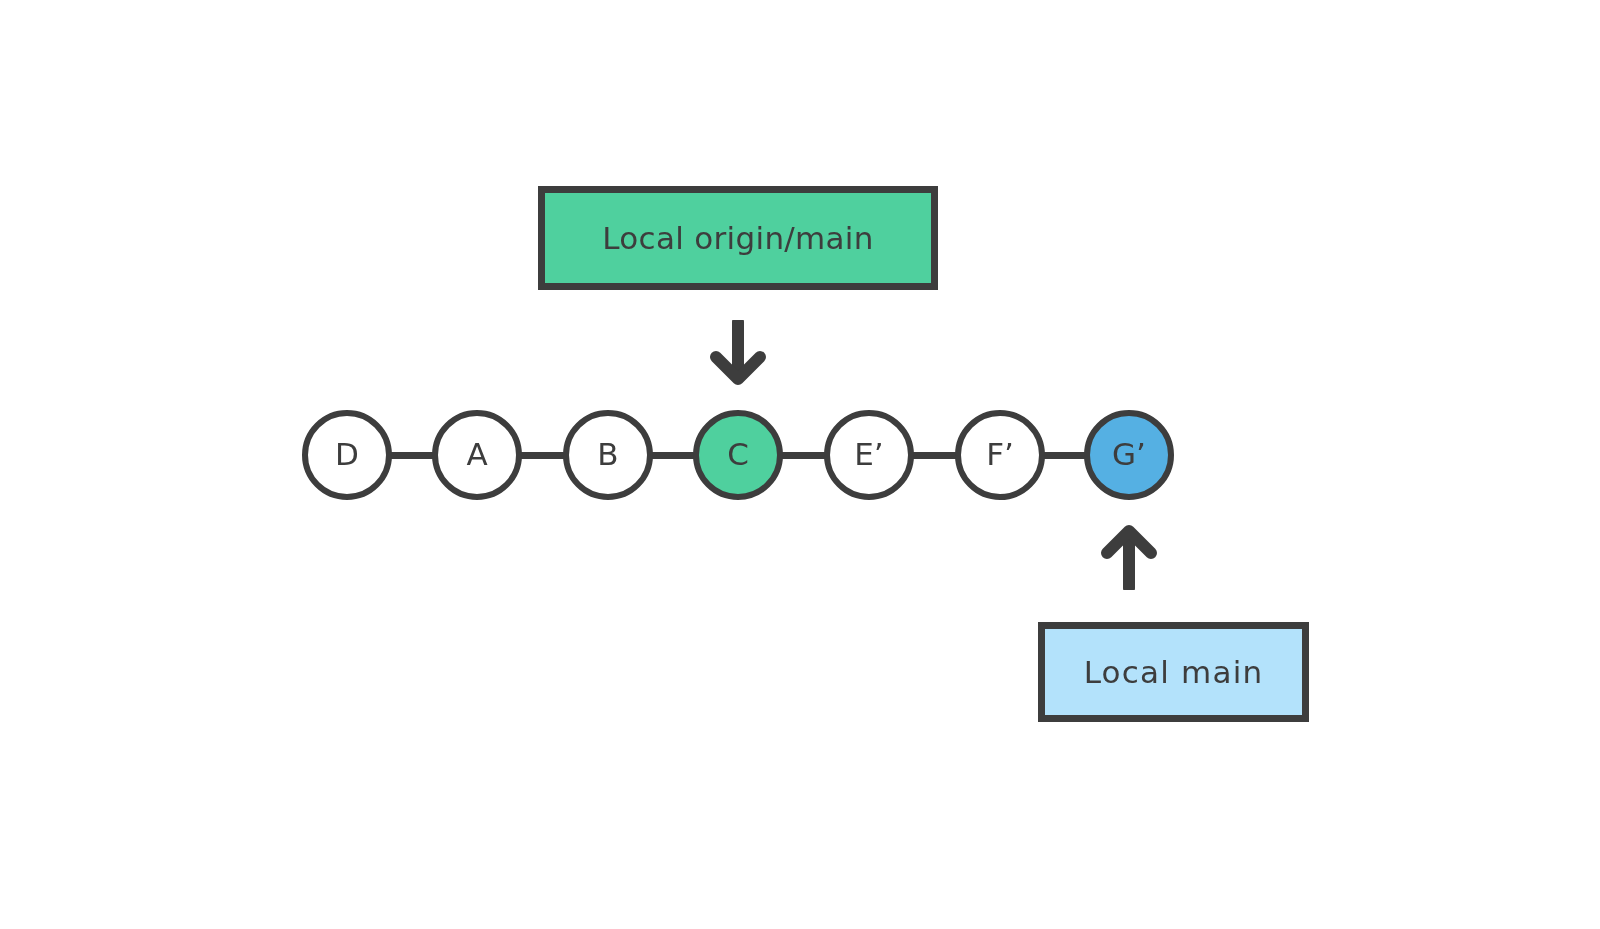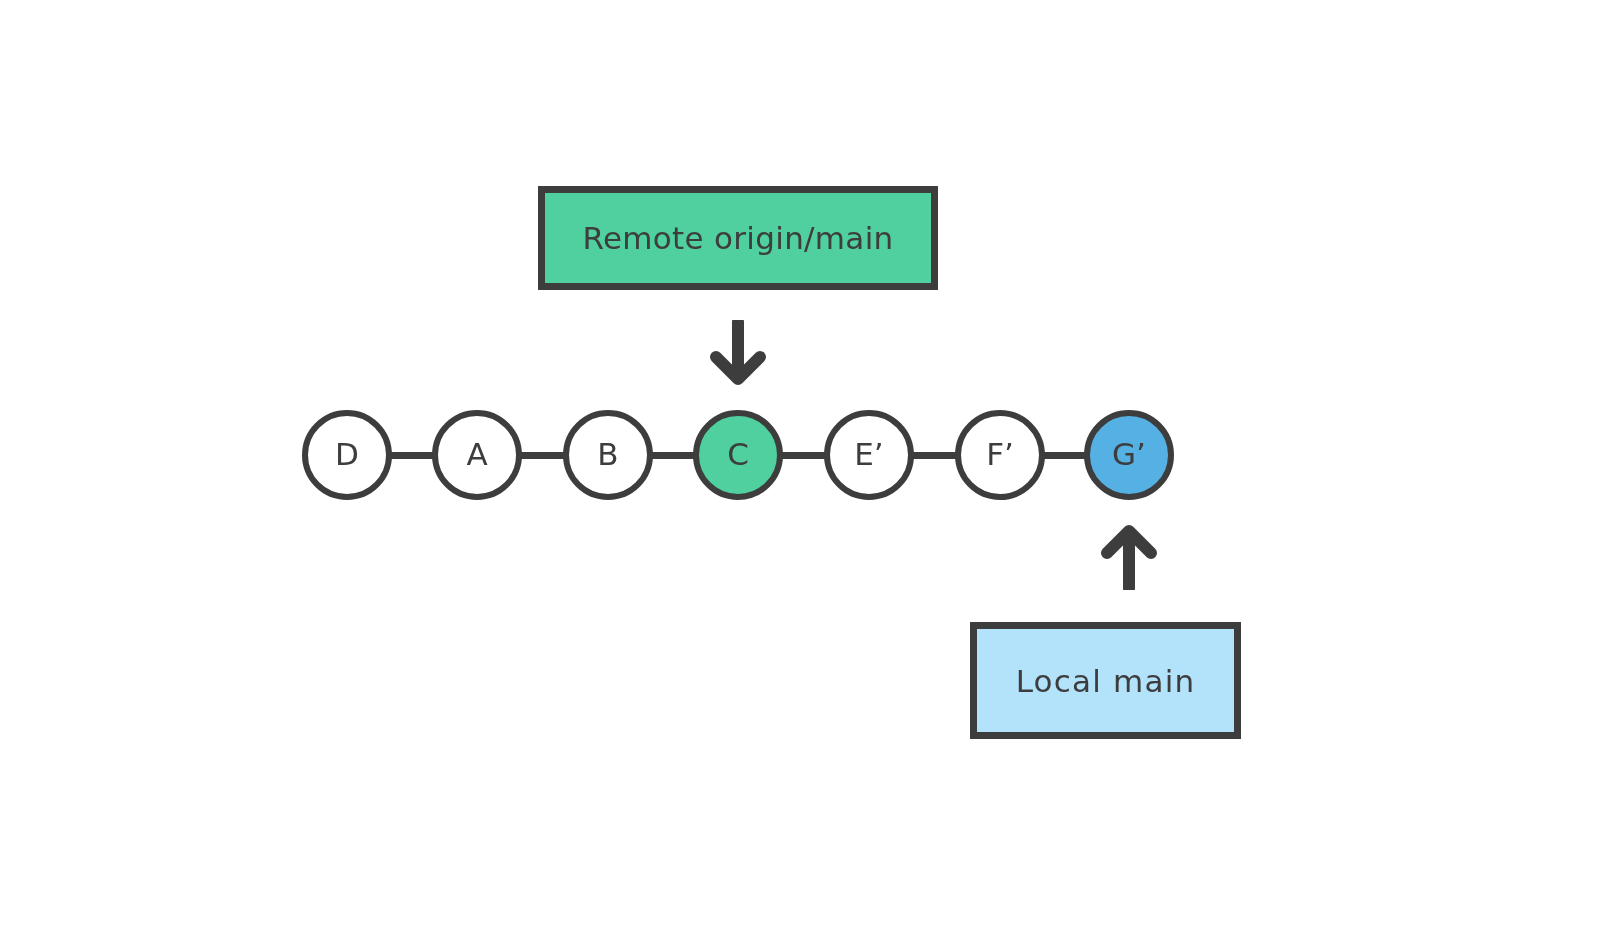--- a/index.html
+++ b/index.html
@@ -36,24 +36,24 @@
     letter-spacing: 0.3px;
     font-family: "DejaVu Sans", sans-serif;
   }
   #remote-box {
     left: 538px;
     top: 186px;
     width: 400px;
     height: 104px;
   }
   #local-box {
-    left: 970px;
+    left: 1038px;
     top: 622px;
     width: 271px;
-    height: 117px;
+    height: 100px;
     letter-spacing: 1.2px;
   }
 
   
   .commit-node {
     position: absolute;
     box-sizing: border-box;
     border-radius: 50%;
     border: 6px solid #3d3d3d;
     display: flex;
@@ -117,21 +117,21 @@
       </div>
       <div class="commit-node" style="left: 955px; top: 410px; width: 90px; height: 90px; background: rgb(255, 255, 255);">
         <span class="commit-label">F’</span>
       </div>
       <div class="commit-node" style="left: 1084px; top: 410px; width: 90px; height: 90px; background: rgb(85, 176, 227);">
         <span class="commit-label">G’</span>
       </div>
     </div>
 
   <div id="remote-box" class="label-box" style="background: rgb(79, 208, 158);">
-    <span>Remote origin/main</span>
+    <span>Local origin/main</span>
   </div>
 
   <div class="arrow" style="left:708px; top:320px; width:60px; height:66px;">
     <svg width="60" height="66" viewBox="0 0 60 66" aria-hidden="true">
       <path d="M30 2 L30 55" stroke="#3d3d3d" stroke-width="12" stroke-linecap="round" fill="none"></path>
       <path d="M8 37 L30 59 L52 37" stroke="#3d3d3d" stroke-width="12" stroke-linecap="round" stroke-linejoin="round" fill="none"></path>
     </svg>
   </div>
 
   <div class="arrow" style="left:1099px; top:524px; width:60px; height:66px;">

